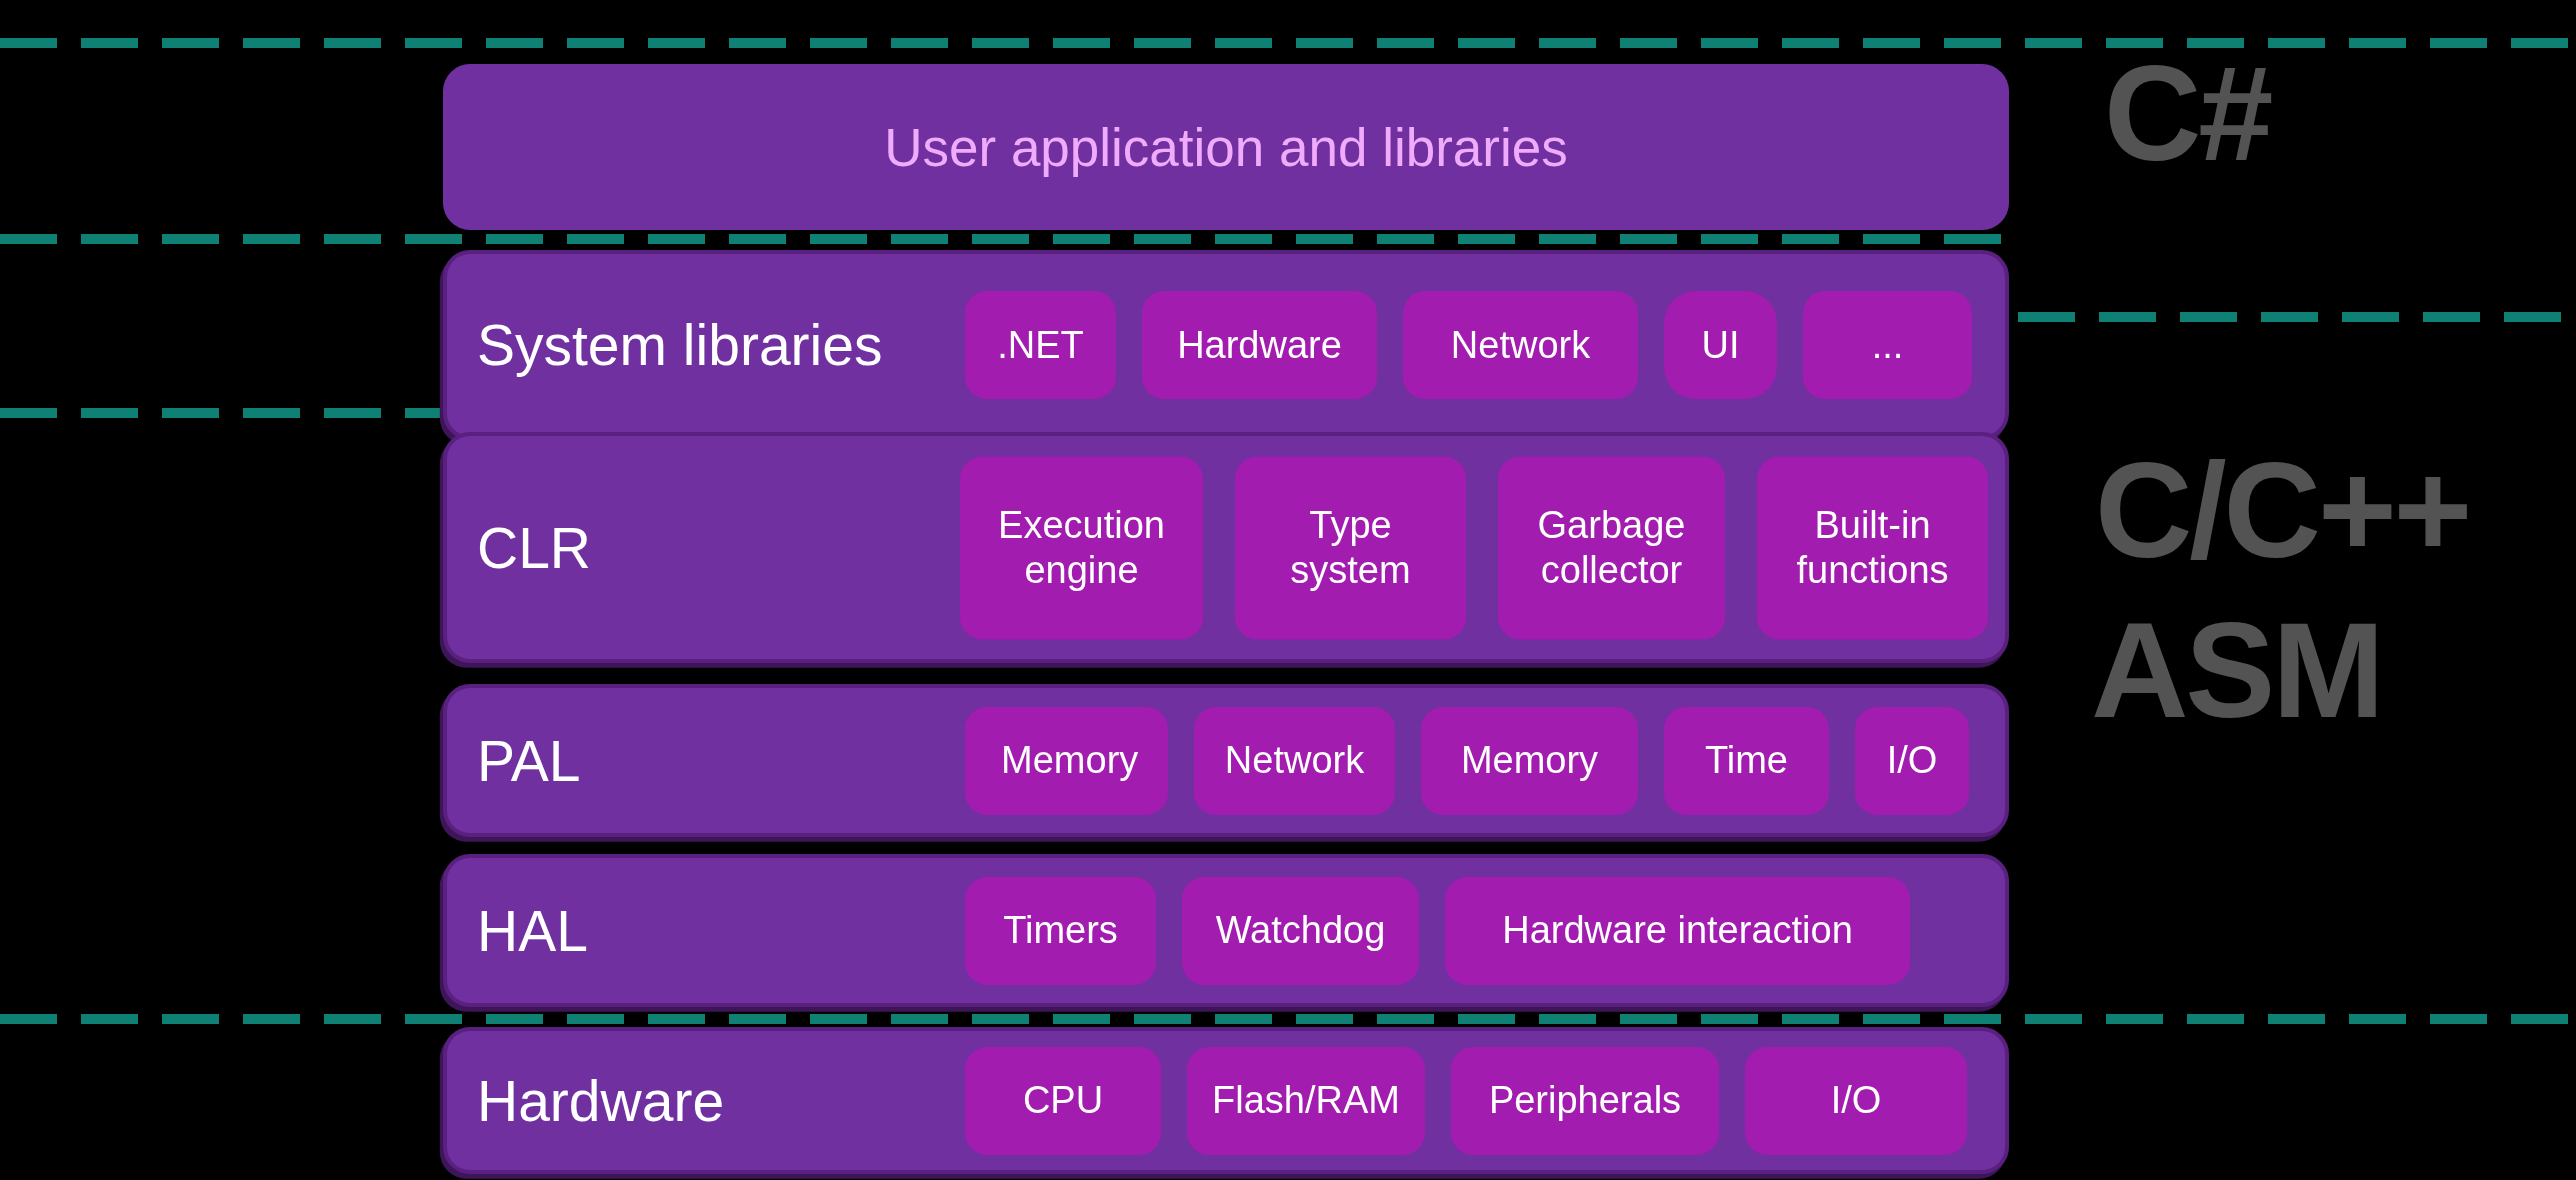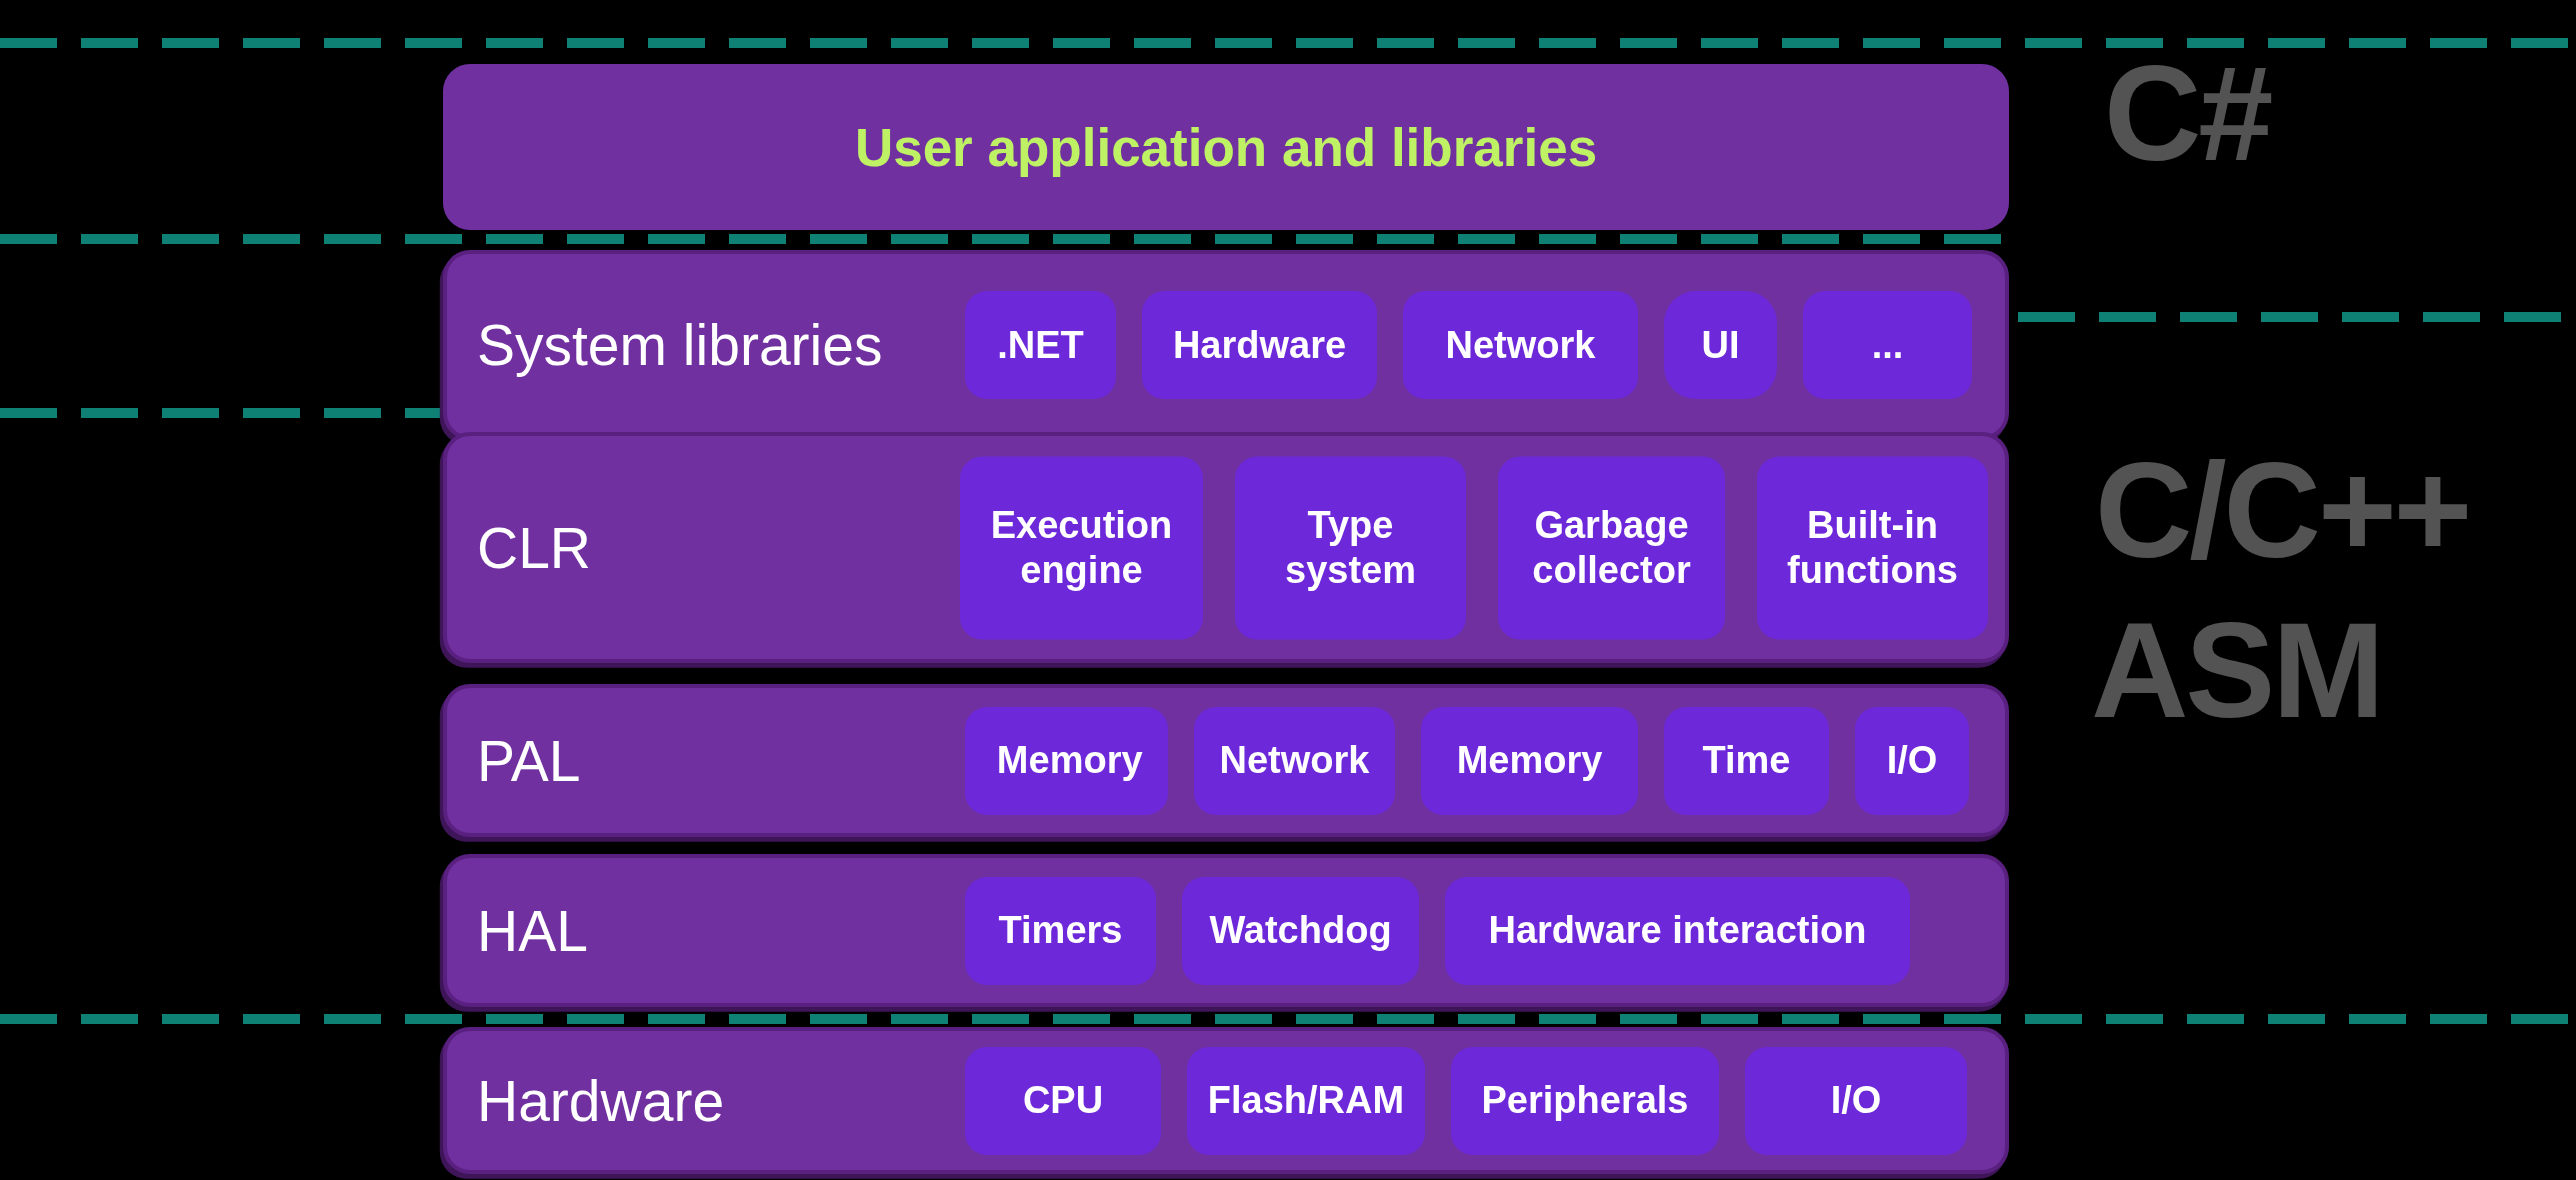--- a/index.html
+++ b/index.html
@@ -20,34 +20,34 @@
     border-radius:27px;
     box-sizing:border-box;
   }
   .row.bordered{
     border:4.8px solid #5a2080;
     box-shadow:-3.2px 4.8px 0 #3f1559;
   }
   .row-title{
     width:100%;height:100%;
     display:flex;align-items:center;justify-content:center;
-    color:#bef264;font-size:53px;font-weight:700;letter-spacing:0px;
+    color:#f0abfc;font-size:53px;font-weight:400;letter-spacing:0px;
   }
   .row-label{
     position:absolute;left:30px;top:50%;transform:translateY(-50%);
     color:#ffffff;font-size:57px;font-weight:300;white-space:nowrap;
   }
   .chips{
     position:absolute;left:518px;top:50%;transform:translateY(-50%);
     display:flex;gap:26px;align-items:center;
   }
   .chip{
-    background:#6d28d9;
+    background:#a21caf;
     border-radius:22px;
-    color:#ffffff;font-size:38px;font-weight:700;
+    color:#ffffff;font-size:38px;font-weight:400;
     height:108px;
     display:flex;align-items:center;justify-content:center;
     text-align:center;line-height:1.18;
     box-sizing:border-box;padding:0 9.6px;
     flex:0 0 auto;
   }
   .chips.tall{left:513px;gap:32px;}
   .chips.tall .chip{height:183px;}
   .side-label{
     position:absolute;

